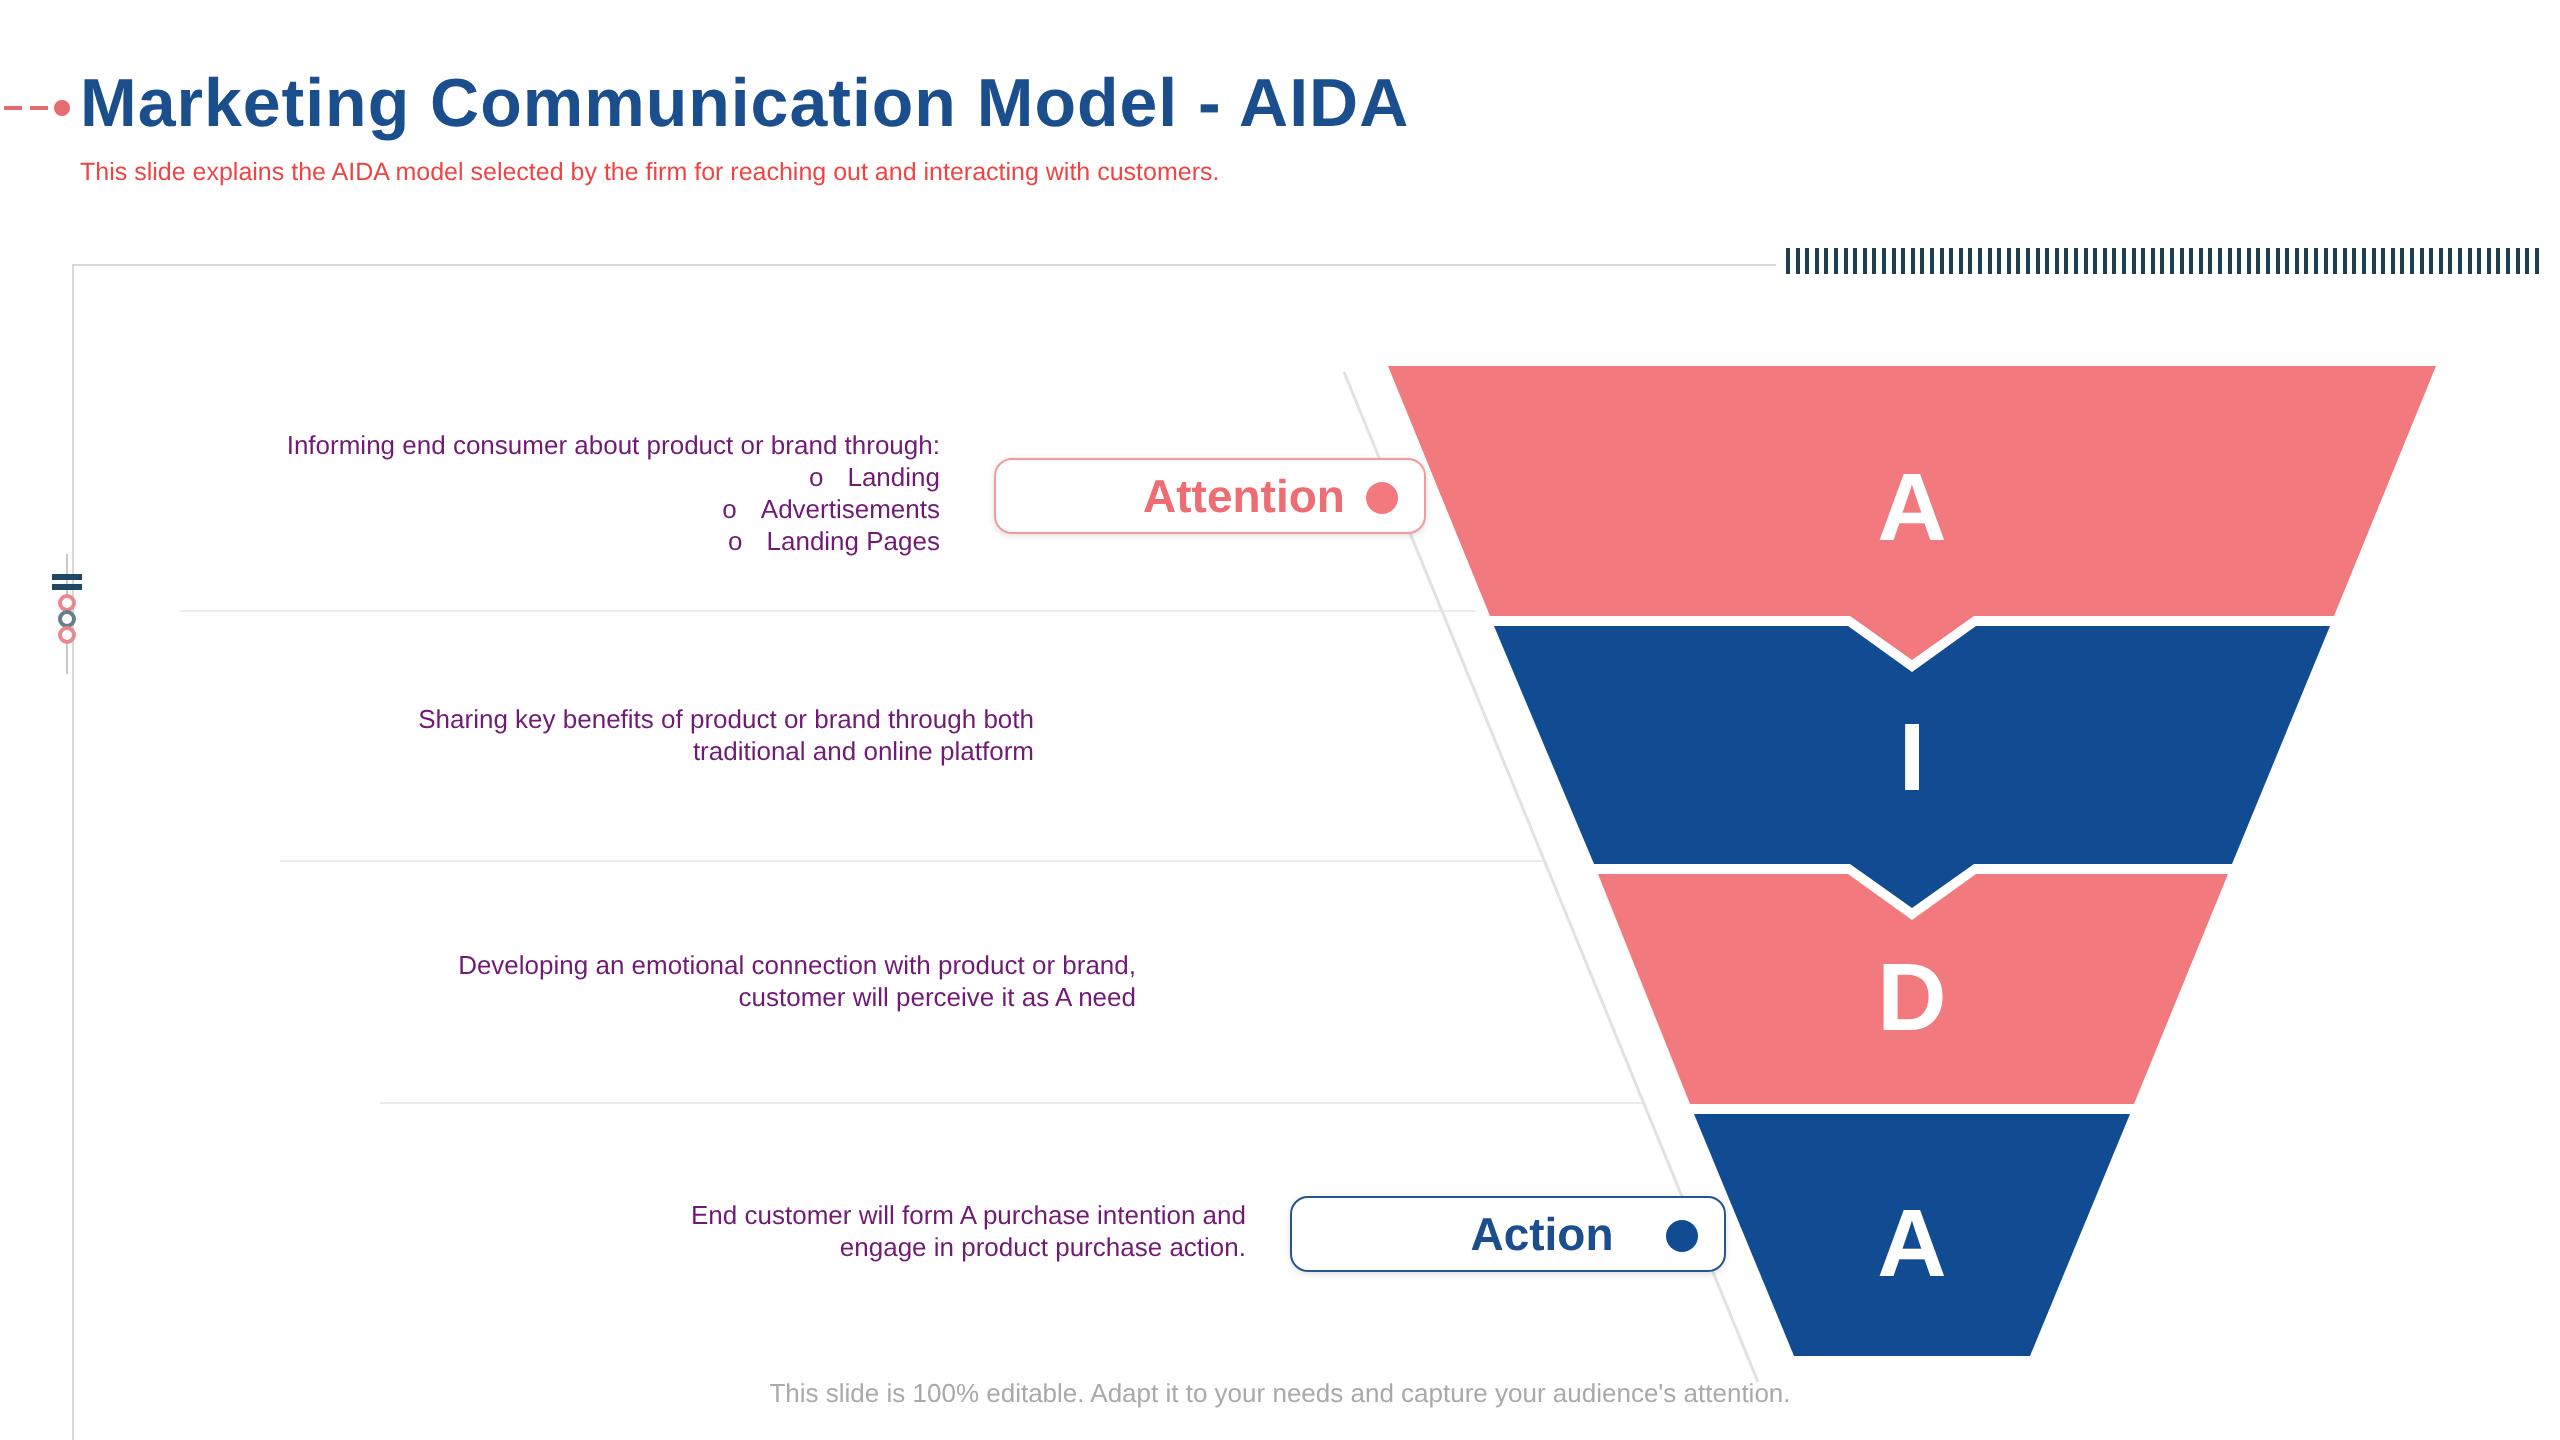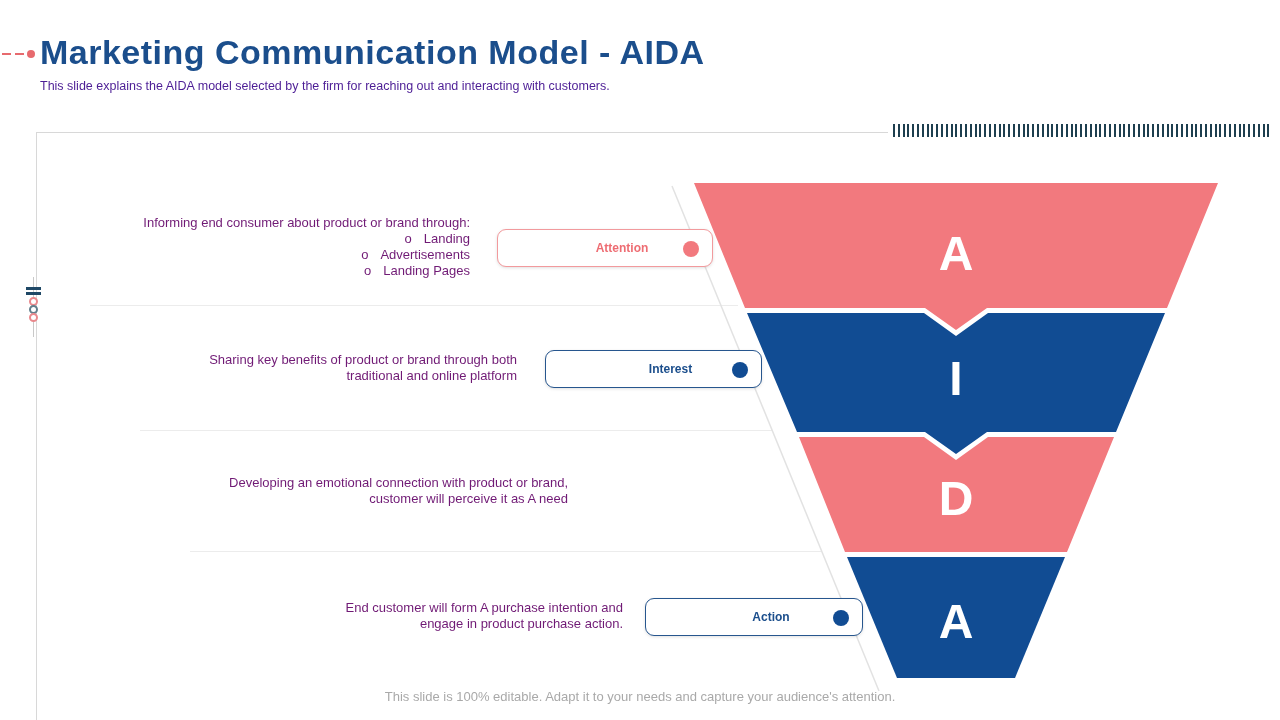--- a/index.html
+++ b/index.html
@@ -10,21 +10,21 @@
   }
   
   .accent { position:absolute; background:#e76a6e; }
   .accent.dash1 { left:2px;  top:53px; width:9px; height:2px; }
   .accent.dash2 { left:15px; top:53px; width:9px; height:2px; }
   .accent.dot   { left:27px; top:50px; width:8px; height:8px; border-radius:50%; }
   .title {
     position:absolute; left:40px; top:33px; font-size:34px; font-weight:bold;
     color:#1b4e8c; letter-spacing:0.5px; white-space:nowrap;
   }
-  .subtitle { position:absolute; left:40px; top:79px; font-size:12.5px; color:#4c1d95; }
+  .subtitle { position:absolute; left:40px; top:79px; font-size:12.5px; color:#ef4444; }
   
   .frame-top  { position:absolute; left:36px; top:132px; width:852px; height:1px; background:#d8d8d8; }
   .frame-left { position:absolute; left:36px; top:132px; width:1px; height:588px; background:#d8d8d8; }
   .ticks {
     position:absolute; left:893px; top:124px; width:377px; height:13px;
     background:repeating-linear-gradient(90deg,#1e3f4f 0 2px,transparent 2px 4.8px);
   }
   .side-line { position:absolute; left:33px; top:277px; width:1px; height:60px; background:#c9c9c9; }
   .side-bar  { position:absolute; left:26px; width:15px; height:3px; background:#1f4866; }
   .side-bar.b1 { top:287px; } .side-bar.b2 { top:292px; }
@@ -42,21 +42,21 @@
   .divider { position:absolute; height:1px; background:#ececec; }
   #divider-1 { left:90px;  top:305px; width:648px; }
   #divider-2 { left:140px; top:430px; width:632px; }
   #divider-3 { left:190px; top:551px; width:632px; }
   
   .stage-box {
     position:absolute; height:38px; background:#fff; border-radius:9px;
     display:flex; align-items:center; justify-content:center;
     box-shadow:0 1px 3px rgba(130,130,130,0.25);
   }
-  .stage-box .stage-label { font-weight:bold; font-size:12px; padding-left:34px; }
+  .stage-box .stage-label { font-weight:bold; font-size:23px; padding-left:34px; }
   .stage-dot { position:absolute; right:13px; top:11px; width:16px; height:16px; border-radius:50%; }
   .stage-box.pink { border:1px solid #f29a9d; }
   .stage-box.pink .stage-label { color:#ee6d73; }
   .stage-box.pink .stage-dot { background:#f2797e; }
   .stage-box.blue { border:1px solid #27568e; }
   .stage-box.blue .stage-label { color:#1b4e8c; }
   .stage-box.blue .stage-dot { background:#114c93; }
   #box-attention { left:497px; top:229px; width:216px; }
   #box-interest  { left:545px; top:350px; width:217px; }
   #box-desire    { left:598px; top:473px; width:217px; }
@@ -123,24 +123,20 @@
     <text class="funnel-letter" x="956" y="270">A</text>
     <text class="funnel-letter" x="956" y="395">I</text>
     <text class="funnel-letter" x="956" y="515">D</text>
     <text class="funnel-letter" x="956" y="638">A</text>
   </svg>
 
   <div class="stage-box pink" id="box-attention">
     <span class="stage-label">Attention</span>
     <span class="stage-dot"></span>
   </div>
-  <div class="stage-box blue" id="box-interest">
-    <span class="stage-label">Interest</span>
-    <span class="stage-dot"></span>
-  </div>
   <div class="stage-box blue" id="box-action">
     <span class="stage-label">Action</span>
     <span class="stage-dot"></span>
   </div>
 
   <div class="footer">This slide is 100% editable. Adapt it to your needs and capture your audience's attention.</div>
 
 </div>
 
 </body></html>

